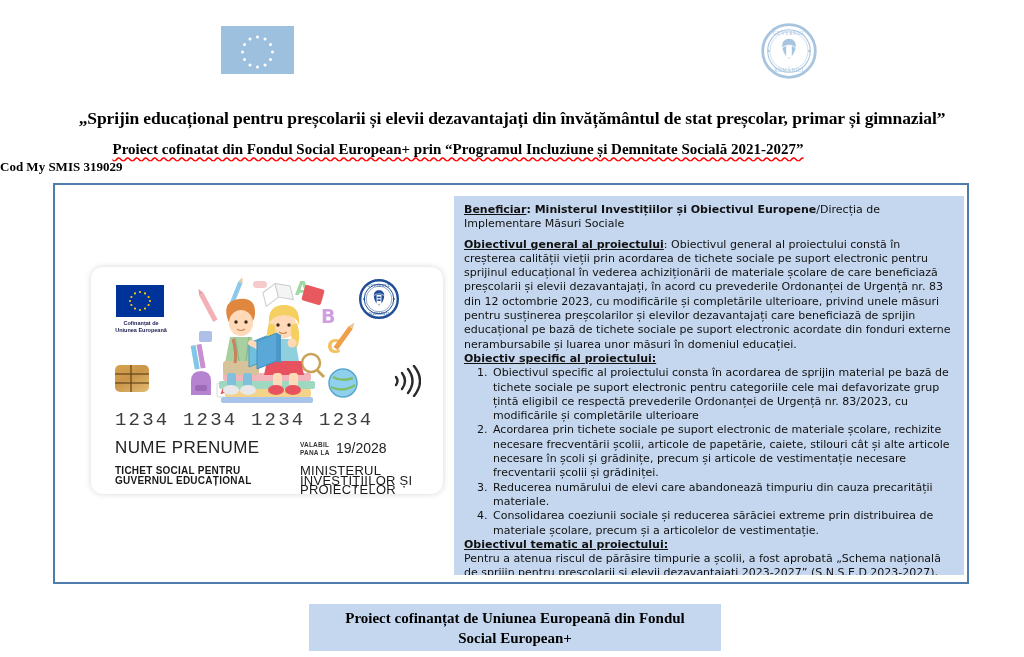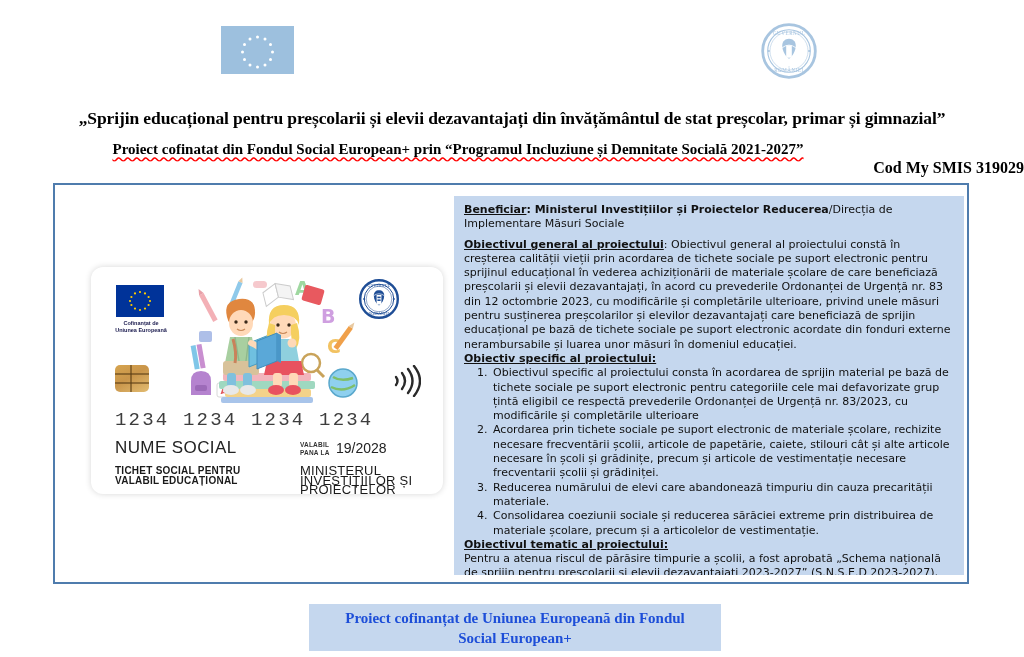--- a/index.html
+++ b/index.html
@@ -85,24 +85,24 @@
   .spell {
     text-decoration: underline wavy #ff0000;
     text-decoration-skip-ink: none;
     text-underline-offset: 2px;
   }
   .title-code {
     position: absolute;
     top: 159px;
     left: 0;
     width: 1024px;
-    text-align: right;
+    text-align: left;
     font-family: "Liberation Serif", serif;
     font-weight: bold;
-    font-size: 16px;
+    font-size: 13px;
   }
 
   
   .main-frame {
     position: absolute;
     left: 53px;
     top: 183px;
     width: 916px;
     height: 401px;
     border: 2px solid #4f7cad;
@@ -279,21 +279,21 @@
     height: 47px;
     background: #c5d7ee;
     display: flex;
     align-items: center;
     justify-content: center;
     text-align: center;
     font-family: "Liberation Serif", serif;
     font-weight: bold;
     font-size: 15px;
     line-height: 20px;
-    color: #1d4ed8;
+    color: #000000;
     box-sizing: border-box;
     padding: 0 20px;
   }
 </style>
 </head>
 <body>
 
 <div class="header-logos">
 
   <div class="eu-logo-block">
@@ -492,40 +492,40 @@
     <svg class="card-nfc" viewBox="0 0 30 32">
       <g fill="none" stroke="#2a2a2a" stroke-width="2.4" stroke-linecap="round">
         <path d="M5 12 q3 4 0 8"></path>
         <path d="M11 8 q6 8 0 16"></path>
         <path d="M17 4 q9 12 0 24"></path>
         <path d="M23 1 q12 15 0 30"></path>
       </g>
     </svg>
 
     <div class="card-number">1234  1234  1234  1234</div>
-    <div class="card-name">NUME SOCIAL</div>
+    <div class="card-name">NUME PRENUME</div>
     <div class="card-valid-label">
       <div>VALABIL</div>
       <div>PANA LA</div>
     </div>
     <div class="card-valid-date">19/2028</div>
     <div class="card-footer-left">
       <div>TICHET SOCIAL PENTRU</div>
-      <div>VALABIL EDUCAȚIONAL</div>
+      <div>GUVERNUL EDUCAȚIONAL</div>
     </div>
     <div class="card-footer-right">
       <div>MINISTERUL INVESTIȚIILOR ȘI</div>
       <div>PROIECTELOR EUROPENE</div>
     </div>
   </div>
 
   <div class="info-panel">
 
     <p>
-      <span class="b u">Beneficiar</span><span class="b">: </span><span class="b">Ministerul Investițiilor și Proiectelor Reducerea</span><span>/Direcția de Implementare Măsuri Sociale</span>
+      <span class="b u">Beneficiar</span><span class="b">: </span><span class="b">Ministerul Investițiilor și Obiectivul Europene</span><span>/Direcția de Implementare Măsuri Sociale</span>
     </p>
 
     <div class="gap"></div>
 
     <p>
       <span class="b u">Obiectivul general al proiectului</span><span>: </span><span>Obiectivul general al proiectului constă în creșterea calității vieții prin acordarea de tichete sociale pe suport electronic pentru sprijinul educațional în vederea achiziționării de materiale școlare de care beneficiază preșcolarii și elevii dezavantajați, în acord cu prevederile Ordonanței de Urgență nr. 83 din 12 octombrie 2023, cu modificările și completările ulterioare, privind unele măsuri pentru susținerea preșcolarilor și elevilor dezavantajați care beneficiază de sprijin educațional pe bază de tichete sociale pe suport electronic acordate din fonduri externe nerambursabile și luarea unor măsuri în domeniul educației.</span>
     </p>
 
     <p class="b u">Obiectiv specific al proiectului:</p>
 

